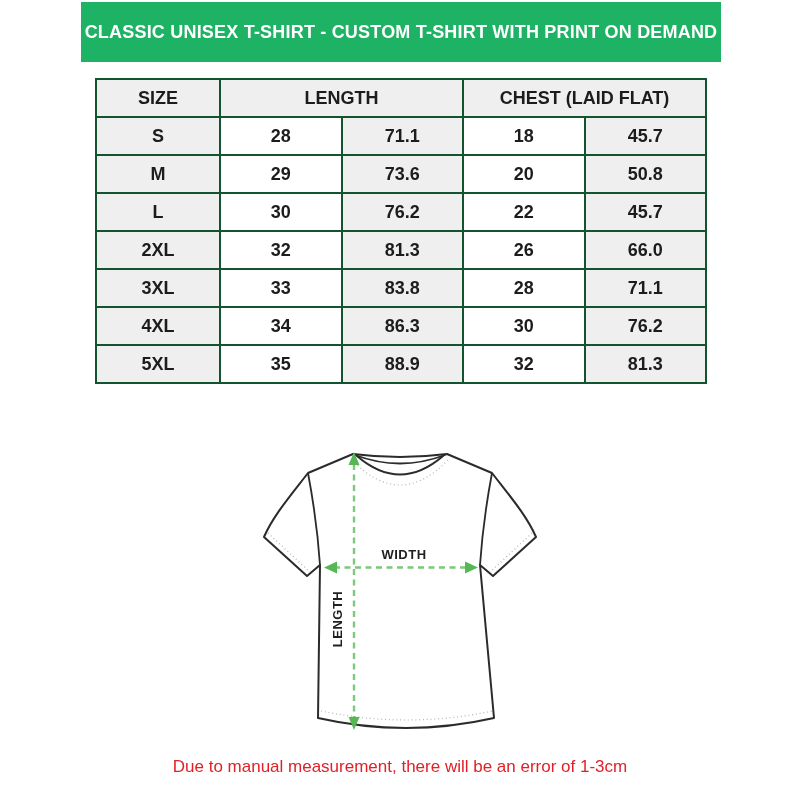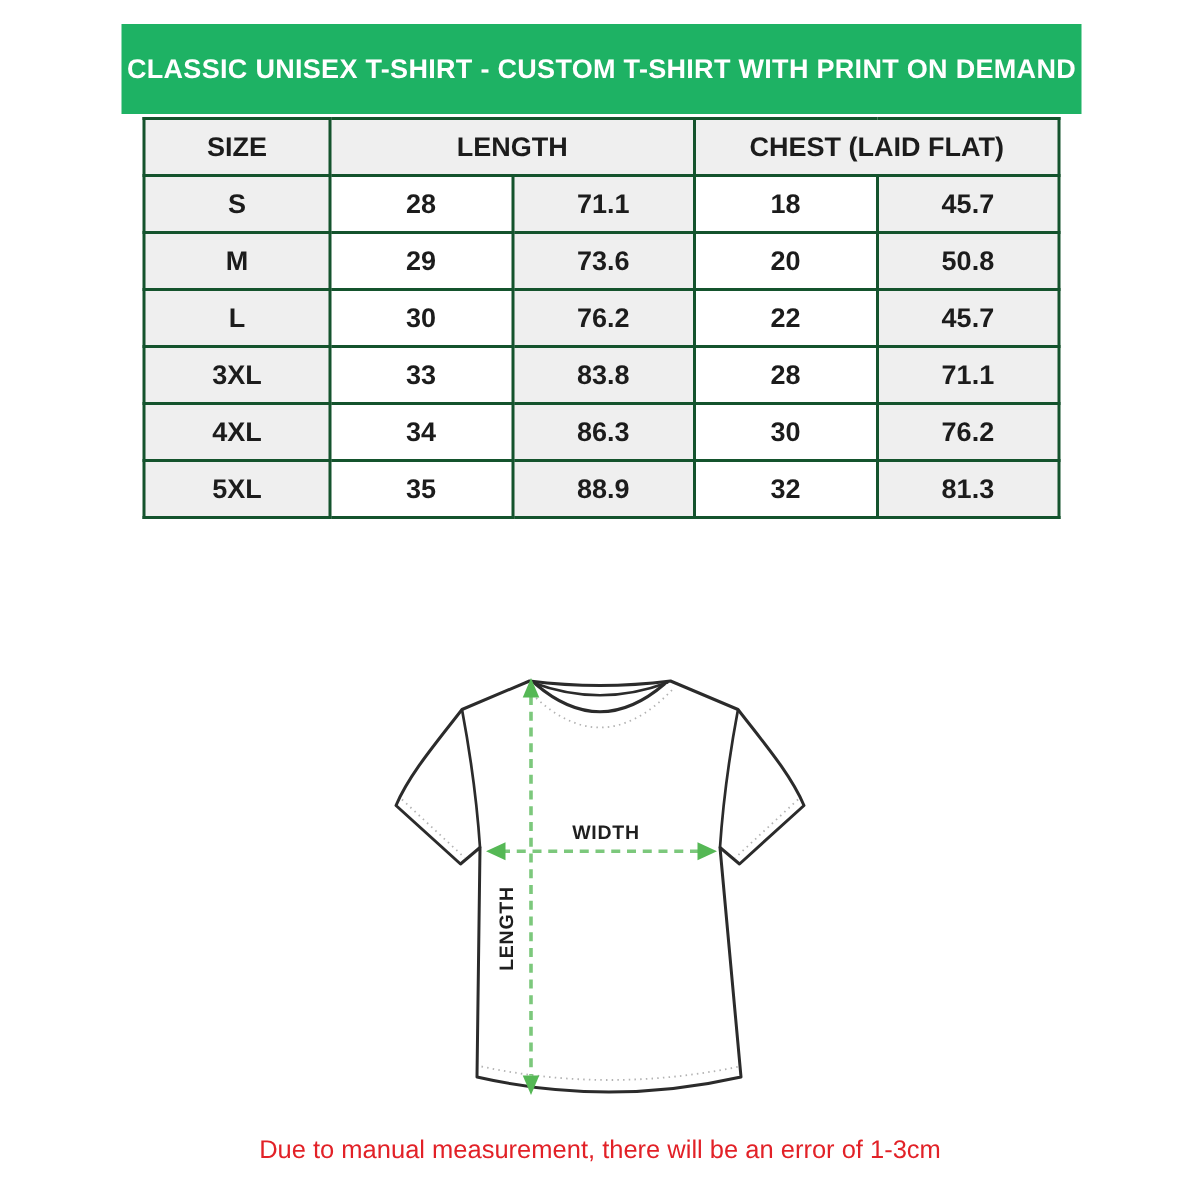--- a/index.html
+++ b/index.html
@@ -6,21 +6,21 @@
   body {
     width: 800px; height: 800px;
     background: #ffffff;
     font-family: "Liberation Sans", sans-serif;
     position: relative;
     overflow: hidden;
     -webkit-font-smoothing: antialiased;
   }
   .banner {
     position: absolute;
-    left: 81px; top: 16px;
+    left: 81px; top: 2px;
     width: 640px; height: 60px;
     background: #1eb264;
     display: flex; align-items: center; justify-content: center; text-align: center;
   }
   .banner-title {
     color: #ffffff;
     font-size: 18px;
     font-weight: 700;
     letter-spacing: 0.2px;
     white-space: nowrap;
@@ -99,20 +99,27 @@
       <td class="cm-col">50.8</td>
     </tr>
     <tr>
       <td class="size-col">L</td>
       <td class="in-col">30</td>
       <td class="cm-col">76.2</td>
       <td class="in-col">22</td>
       <td class="cm-col">45.7</td>
     </tr>
     <tr>
+      <td class="size-col">2XL</td>
+      <td class="in-col">32</td>
+      <td class="cm-col">81.3</td>
+      <td class="in-col">26</td>
+      <td class="cm-col">66.0</td>
+    </tr>
+    <tr>
       <td class="size-col">3XL</td>
       <td class="in-col">33</td>
       <td class="cm-col">83.8</td>
       <td class="in-col">28</td>
       <td class="cm-col">71.1</td>
     </tr>
     <tr>
       <td class="size-col">4XL</td>
       <td class="in-col">34</td>
       <td class="cm-col">86.3</td>

